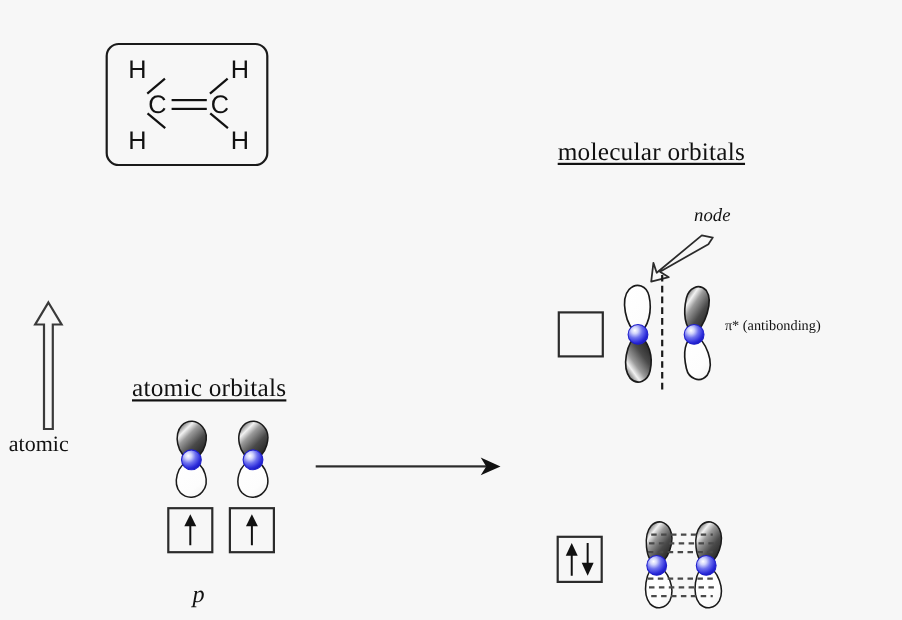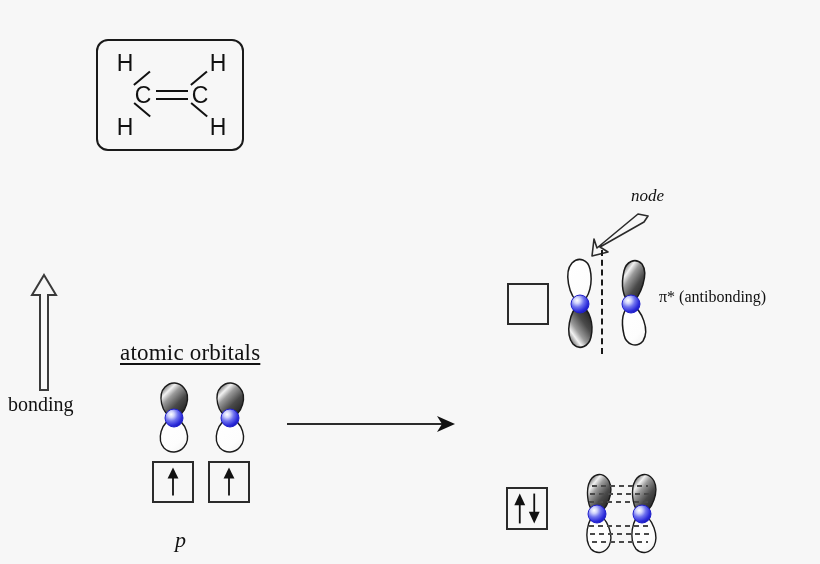--- a/index.html
+++ b/index.html
@@ -35,21 +35,21 @@
   .heading{
     font-family:"Liberation Serif", serif;
     font-size:23px;
     letter-spacing:.2px;
     white-space:nowrap;
     color:#111;
   }
   .heading span{ text-decoration:underline; text-underline-offset:3px; text-decoration-thickness:1.6px;}
   .mo-label{
     font-family:"Liberation Serif", serif;
-    font-size:16px;
+    font-size:13px;
     white-space:nowrap;
     color:#111;
   }
   .node-label{
     font-family:"Liberation Serif", serif;
     font-style:italic;
     font-size:17px;
     color:#111;
   }
   .energy-label{
@@ -133,24 +133,27 @@
         <stop offset="48%" stop-color="#6f72ee"></stop>
         <stop offset="78%" stop-color="#2d2ddb"></stop>
         <stop offset="100%" stop-color="#1414b4"></stop>
       </radialGradient>
     </defs>
   </svg>
 
   <svg class="abs" style="left:26px;top:272px;width:36px;height:120px;" viewBox="0 0 36 120">
     <path d="M18 3 L30 23 L22 23 L22 118 L14 118 L14 23 L6 23 Z" fill="#f7f7f7" stroke="#3a3a3a" stroke-width="2" stroke-linejoin="miter"></path>
   </svg>
-  <div class="abs energy-label" style="left:8px;top:393px;">bonding</div>
+  <div class="abs energy-label" style="left:8px;top:393px;">atomic</div>
 
   <div class="abs heading" style="left:120px;top:312px;margin-top:28px;">
     <span>atomic orbitals</span>
+  </div>
+  <div class="abs heading" style="left:507px;top:125px;">
+    <span>molecular orbitals</span>
   </div>
 
   <svg class="abs" style="left:148px;top:382px;width:52px;height:72px;" viewBox="0 0 52 72">
     <path d="M26 36 C 12 32 10 12 17 5 C 23 -1 31 0 36 6 C 43 14 39 32 26 36 Z" fill="url(#lobeDark)" stroke="#1a1a1a" stroke-width="1.4"></path>
     <path d="M26 36 C 12 40 9 58 16 66 C 22 72 31 71 36 65 C 43 57 39 40 26 36 Z" fill="url(#lobeLight)" stroke="#1a1a1a" stroke-width="1.4"></path>
     <circle cx="26" cy="36" r="9" fill="url(#blueBall)" stroke="#2020cc" stroke-width="1"></circle>
   </svg>
 
   <svg class="abs" style="left:204px;top:382px;width:52px;height:72px;" viewBox="0 0 52 72">
     <path d="M26 36 C 12 32 10 12 17 5 C 23 -1 31 0 36 6 C 43 14 39 32 26 36 Z" fill="url(#lobeDark)" stroke="#1a1a1a" stroke-width="1.4"></path>

